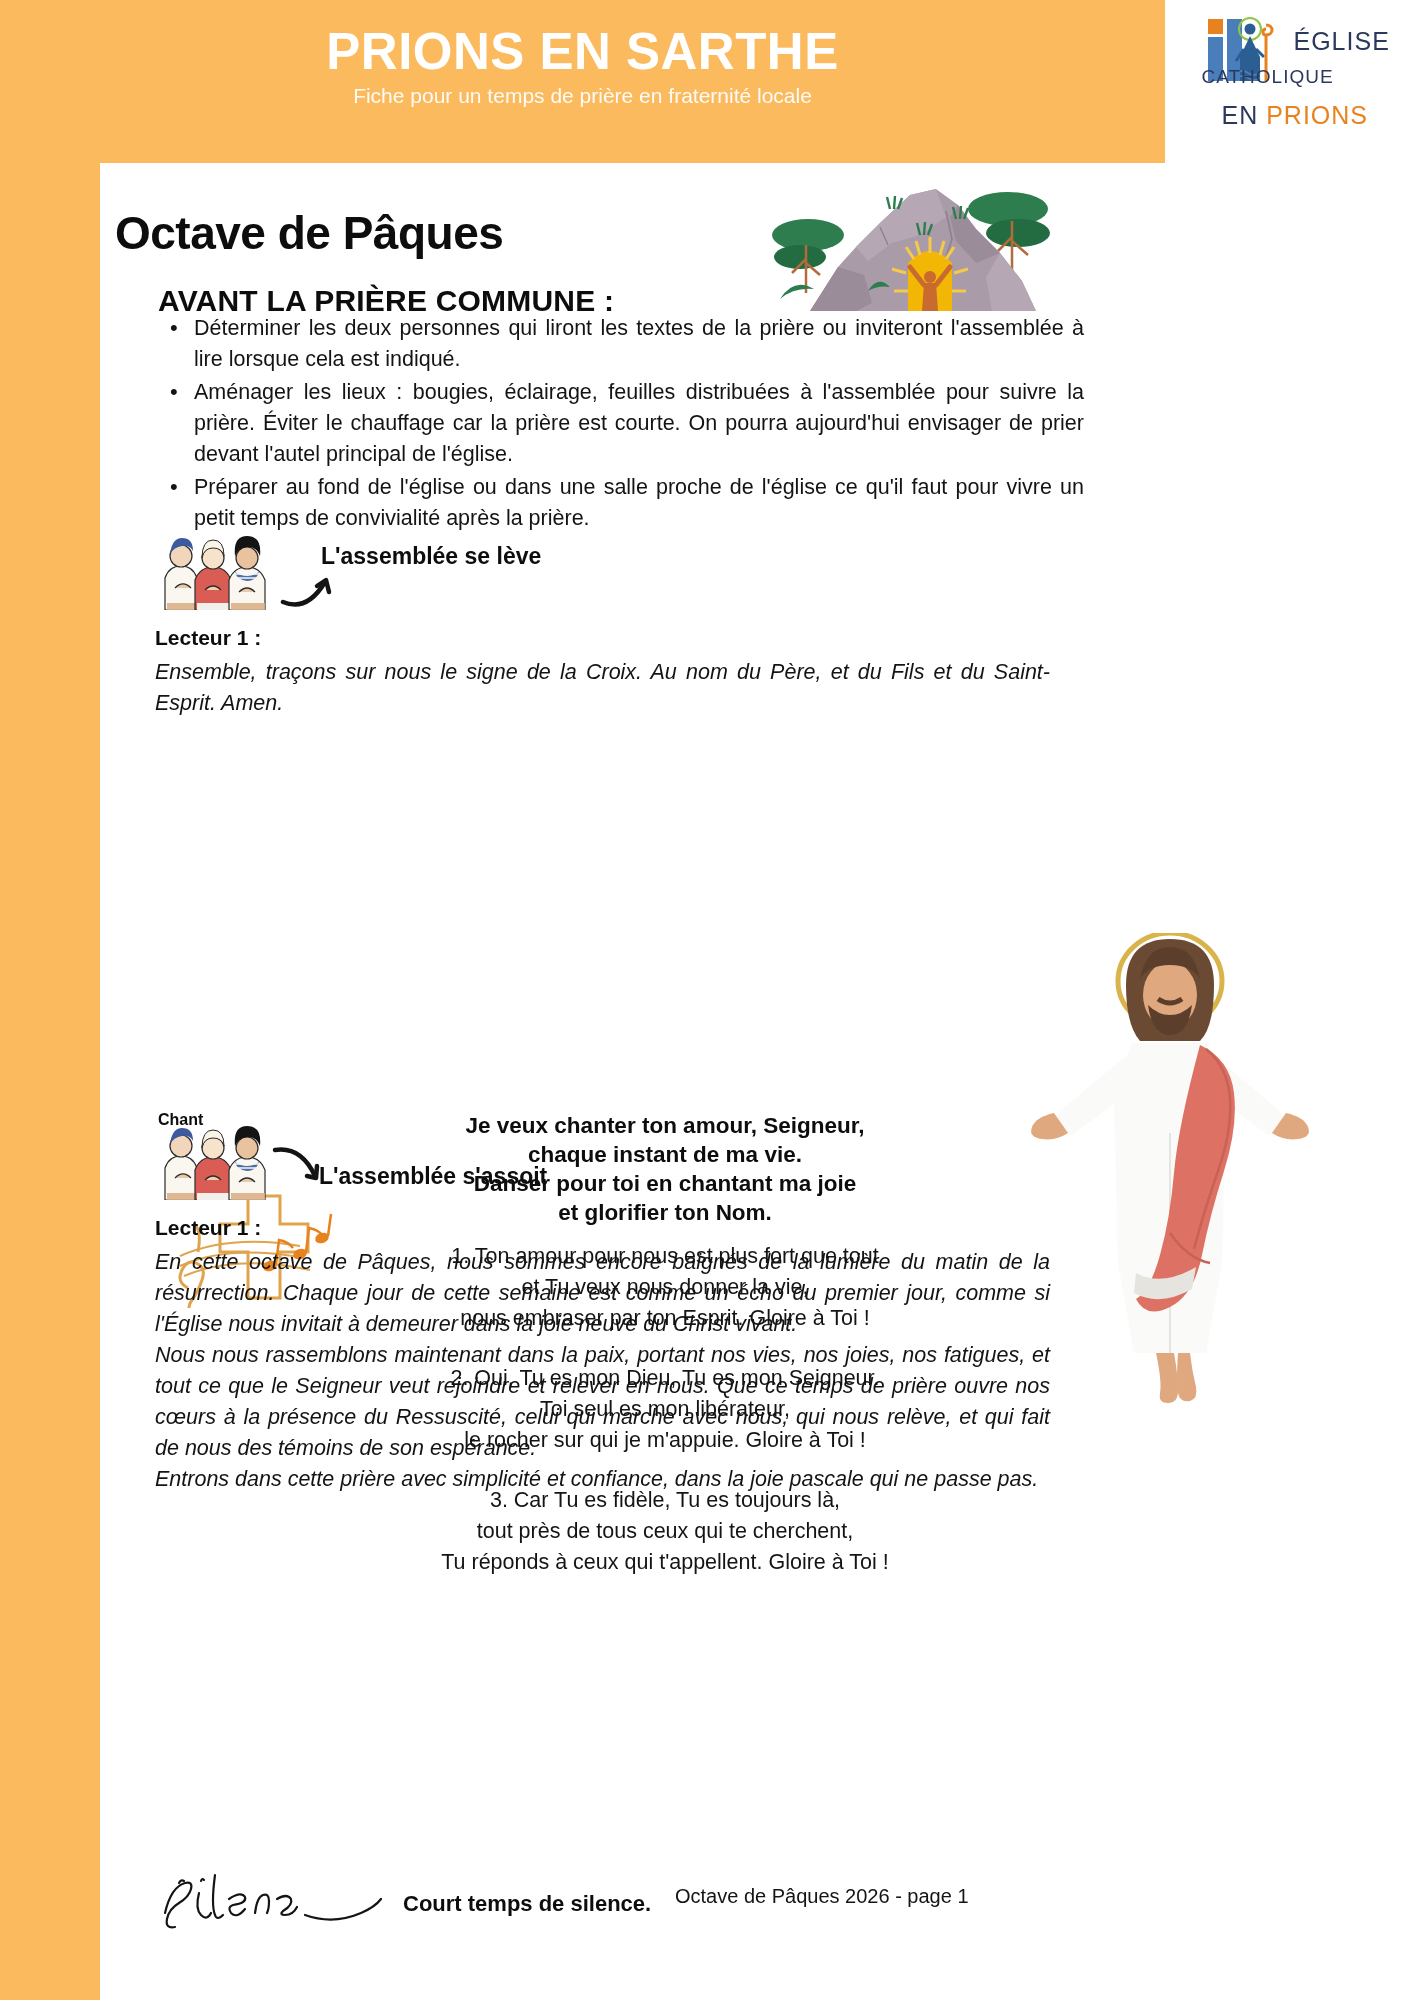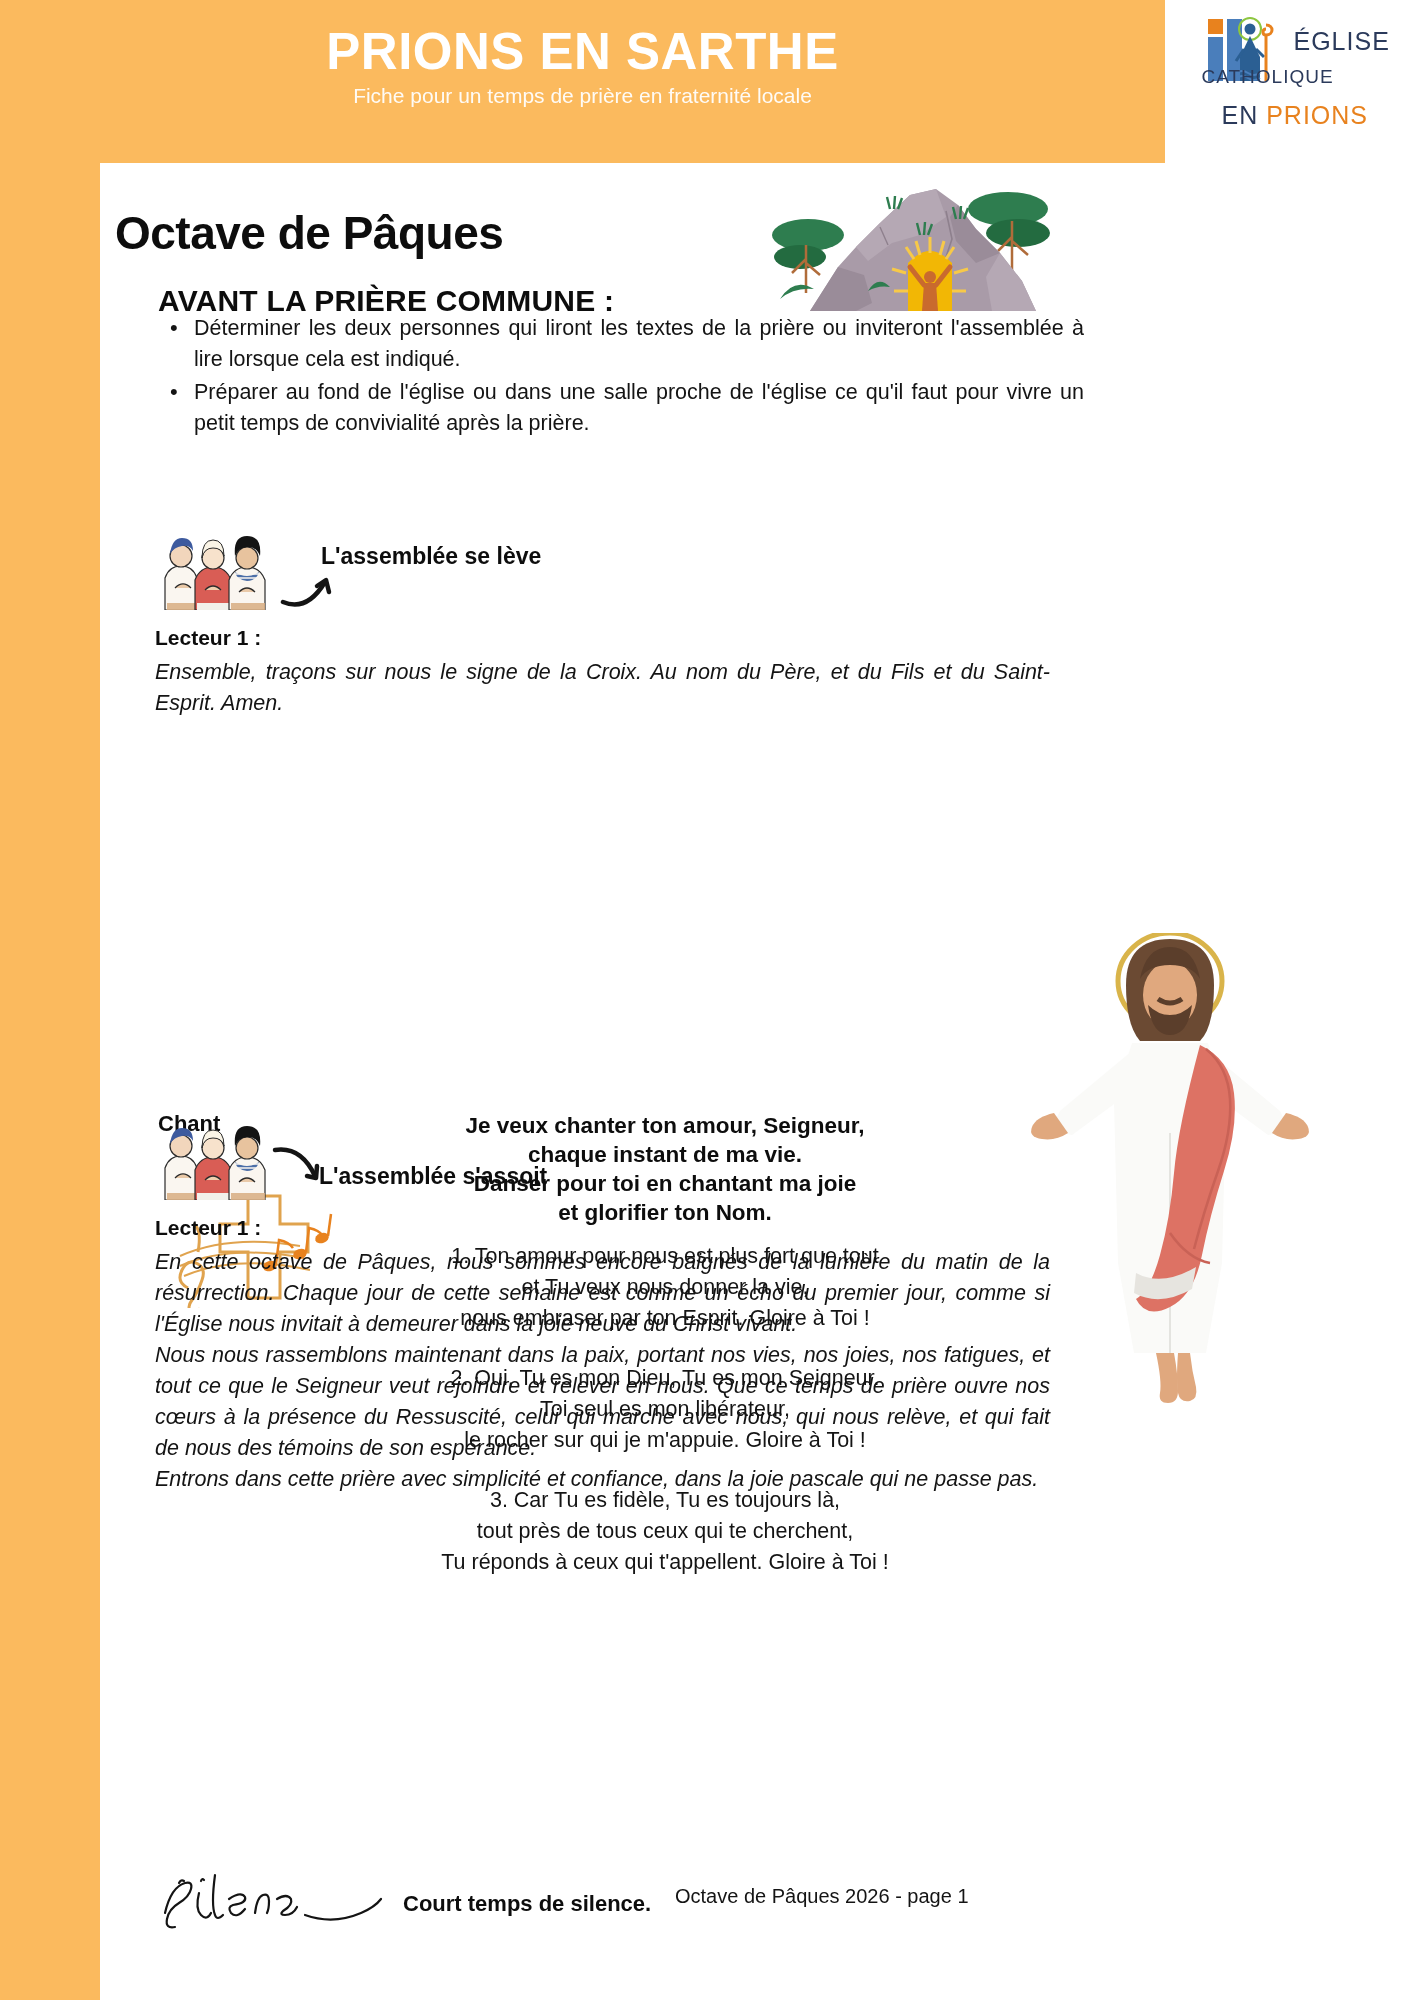--- a/index.html
+++ b/index.html
@@ -195,21 +195,21 @@
     font-style: italic;
     line-height: 31px;
     color: #141414;
     text-align: justify;
   }
 
   .chant-label {
     position: absolute;
     left: 58px;
     top: 948px;
-    font-size: 22px;
+    font-size: 16px;
     font-weight: 700;
     color: #0d0d0d;
   }
 
   .chant-refrain {
     position: absolute;
     left: 300px;
     top: 948px;
     width: 530px;
     text-align: center;
@@ -336,20 +336,21 @@
       <ellipse cx="48" cy="64" rx="36" ry="16" fill="#2E7D4F"></ellipse>
       <ellipse cx="40" cy="86" rx="26" ry="12" fill="#236B40"></ellipse>
       <path d="M46 74 L46 122 M46 88 L32 102 M46 92 L60 104" stroke="#B06C3A" stroke-width="2.5" fill="none"></path>
       <path d="M20 128 q14 -22 34 -10 q-20 -2 -34 10 Z" fill="#2E7D4F"></path>
     </svg>
 
     <h2 class="section-head">AVANT LA PRIÈRE COMMUNE :</h2>
 
     <ul class="bullets">
       <li>Déterminer les deux personnes qui liront les textes de la prière ou inviteront l'assemblée à lire lorsque cela est indiqué.</li>
+      <li>Aménager les lieux : bougies, éclairage, feuilles distribuées à l'assemblée pour suivre la prière. Éviter le chauffage car la prière est courte. On pourra aujourd'hui envisager de prier devant l'autel principal de l'église.</li>
       <li>Préparer au fond de l'église ou dans une salle proche de l'église ce qu'il faut pour vivre un petit temps de convivialité après la prière.</li>
     </ul>
 
     <div class="rubric" style="left:55px; top:363px;">
       <svg width="130" height="82" viewBox="0 0 130 82">
 
         <path d="M10 82 L10 50 q4 -12 16 -12 q12 0 16 12 L42 82 Z" fill="#FAF6F0" stroke="#2B2B2B" stroke-width="1.2"></path>
         <circle cx="26" cy="28" r="11" fill="#F2D6BC" stroke="#2B2B2B" stroke-width="1.2"></circle>
         <path d="M15 26 q2 -16 12 -16 q11 0 11 13 q-3 -6 -11 -5 q-8 1 -12 8 Z" fill="#3D5A9E"></path>
         <path d="M20 60 q8 -8 16 0" stroke="#2B2B2B" stroke-width="1.2" fill="#E9C9A8"></path>

